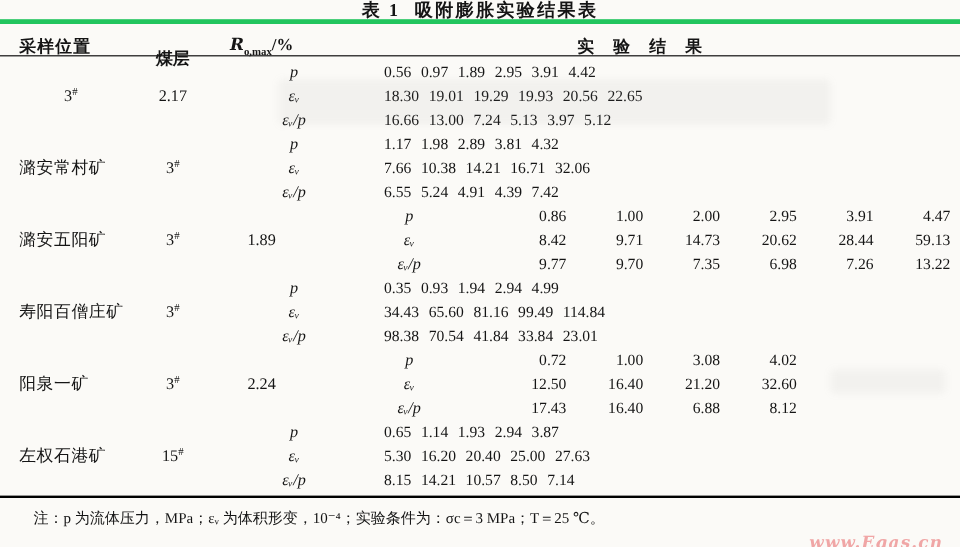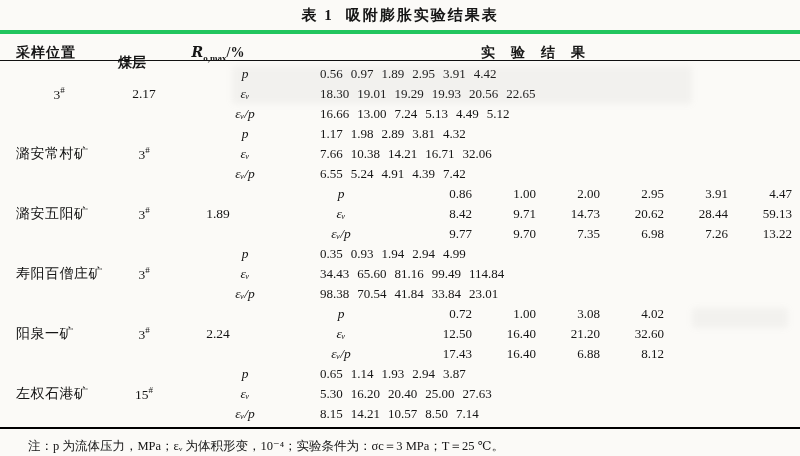--- a/index.html
+++ b/index.html
@@ -2,31 +2,31 @@
 <html><head>
 <meta charset="utf-8">
 <style>
   html,body{margin:0;padding:0;}
   .page{
     width:800px;height:456px;position:relative;box-sizing:border-box;
     background:#fbfaf7;color:#151515;overflow:hidden;
     font-family:"Liberation Serif","DejaVu Serif","DejaVu Sans",serif;
   }
   .title{
-    height:30px;display:flex;justify-content:center;align-items:center;gap:12px;
+    height:16px;display:flex;justify-content:center;align-items:center;gap:12px;
     font-weight:bold;font-size:15px;letter-spacing:2px;
   }
   .table{border-top:4px solid #22c55e;border-bottom:2px solid #000;}
   .thead{
     box-sizing:border-box;height:27px;border-bottom:1.5px solid #111;
     display:grid;grid-template-columns:118px 52px 96px 1fr;align-items:center;
     font-size:14px;font-weight:bold;
   }
   .loc-h{padding-left:16px;letter-spacing:1px;}
-  .seam-h{text-align:left;margin-top:20px;}
+  .seam-h{text-align:center;margin-top:20px;}
   .ro-h{text-align:center;font-weight:bold;}
   .ro-h i{font-family:"DejaVu Serif",serif;}
   .ro-h sub{font-size:9px;font-style:normal;}
   .results-h{text-align:center;letter-spacing:16px;text-indent:16px;}
   .tbody{padding:3px 0;}
   .block{
     display:grid;grid-template-columns:118px 52px 96px 1fr;
     align-items:center;height:60px;
   }
   .cell.loc{padding-left:16px;font-size:14px;letter-spacing:0.5px;}
@@ -91,21 +91,21 @@
               <div class="num">19.93</div>
               <div class="num">20.56</div>
               <div class="num">22.65</div>
             </div>
             <div class="rrow">
               <div class="sym">εᵥ/p</div>
               <div class="num">16.66</div>
               <div class="num">13.00</div>
               <div class="num">7.24</div>
               <div class="num">5.13</div>
-              <div class="num">4.49</div>
+              <div class="num">3.97</div>
               <div class="num">5.12</div>
             </div>
           </div>
         </div>
         <div class="block">
           <div class="cell loc">潞安常村矿</div>
           <div class="cell seam"><span>3</span><sup>#</sup></div>
           <div class="rows">
             <div class="rrow">
               <div class="sym">p</div>

